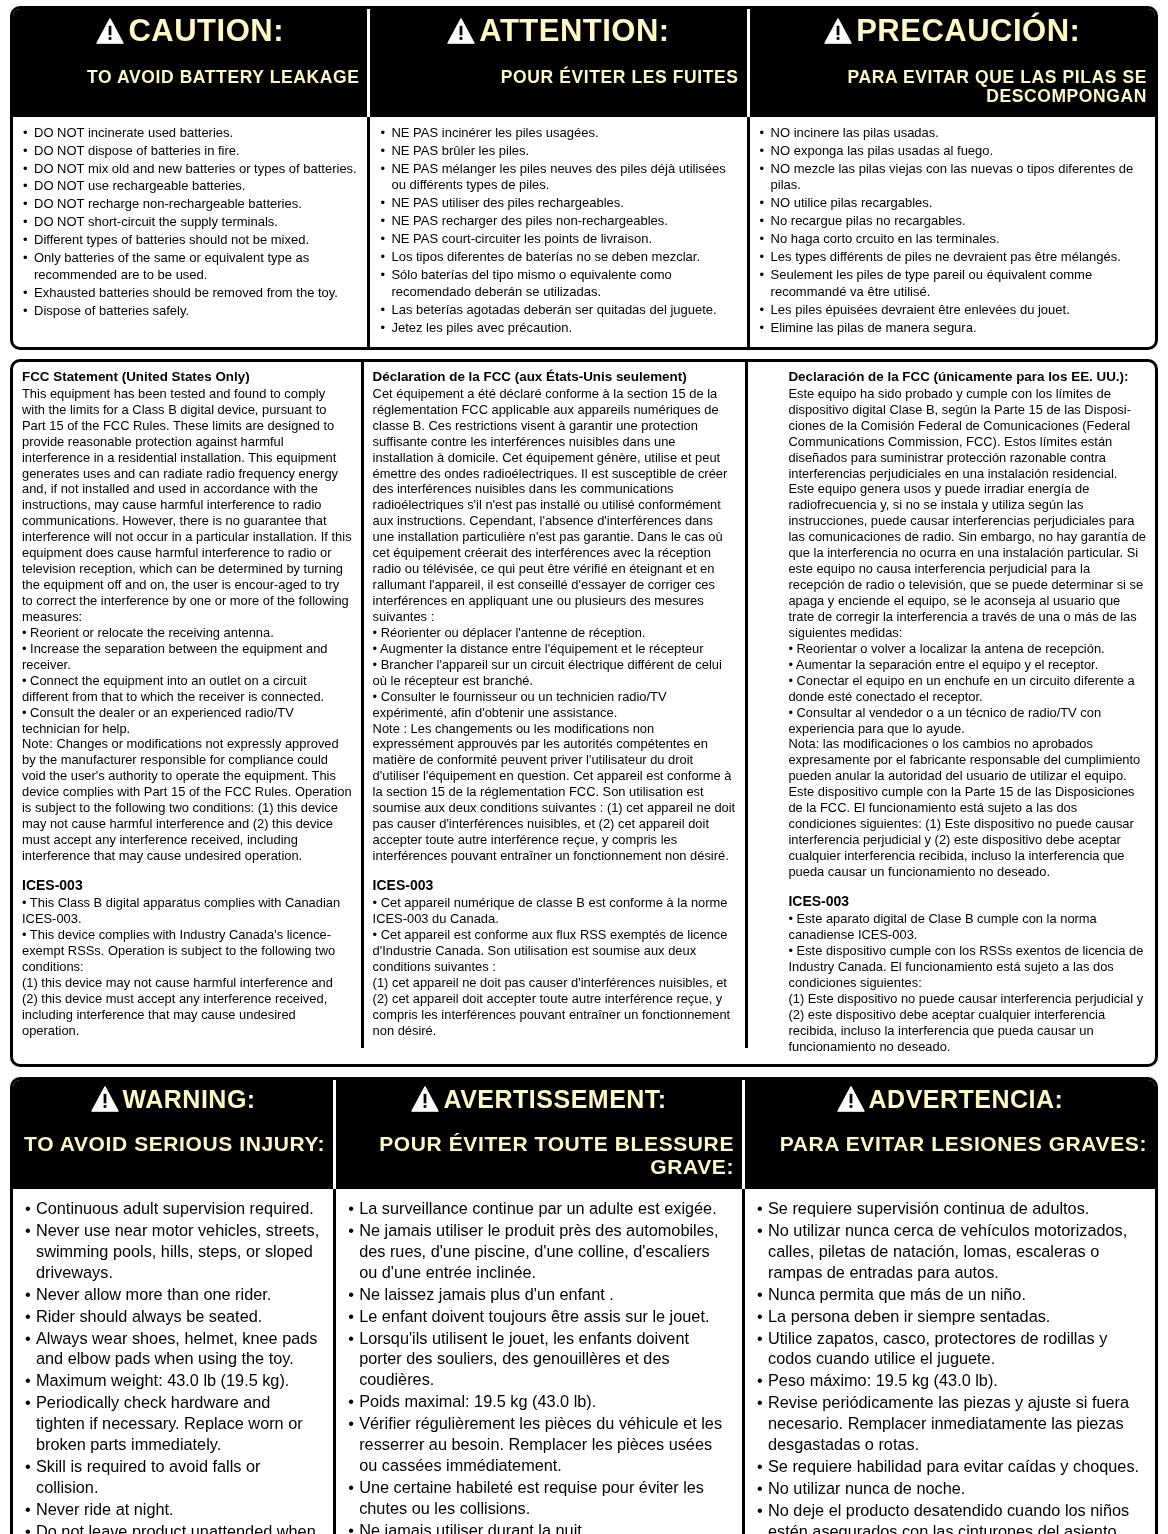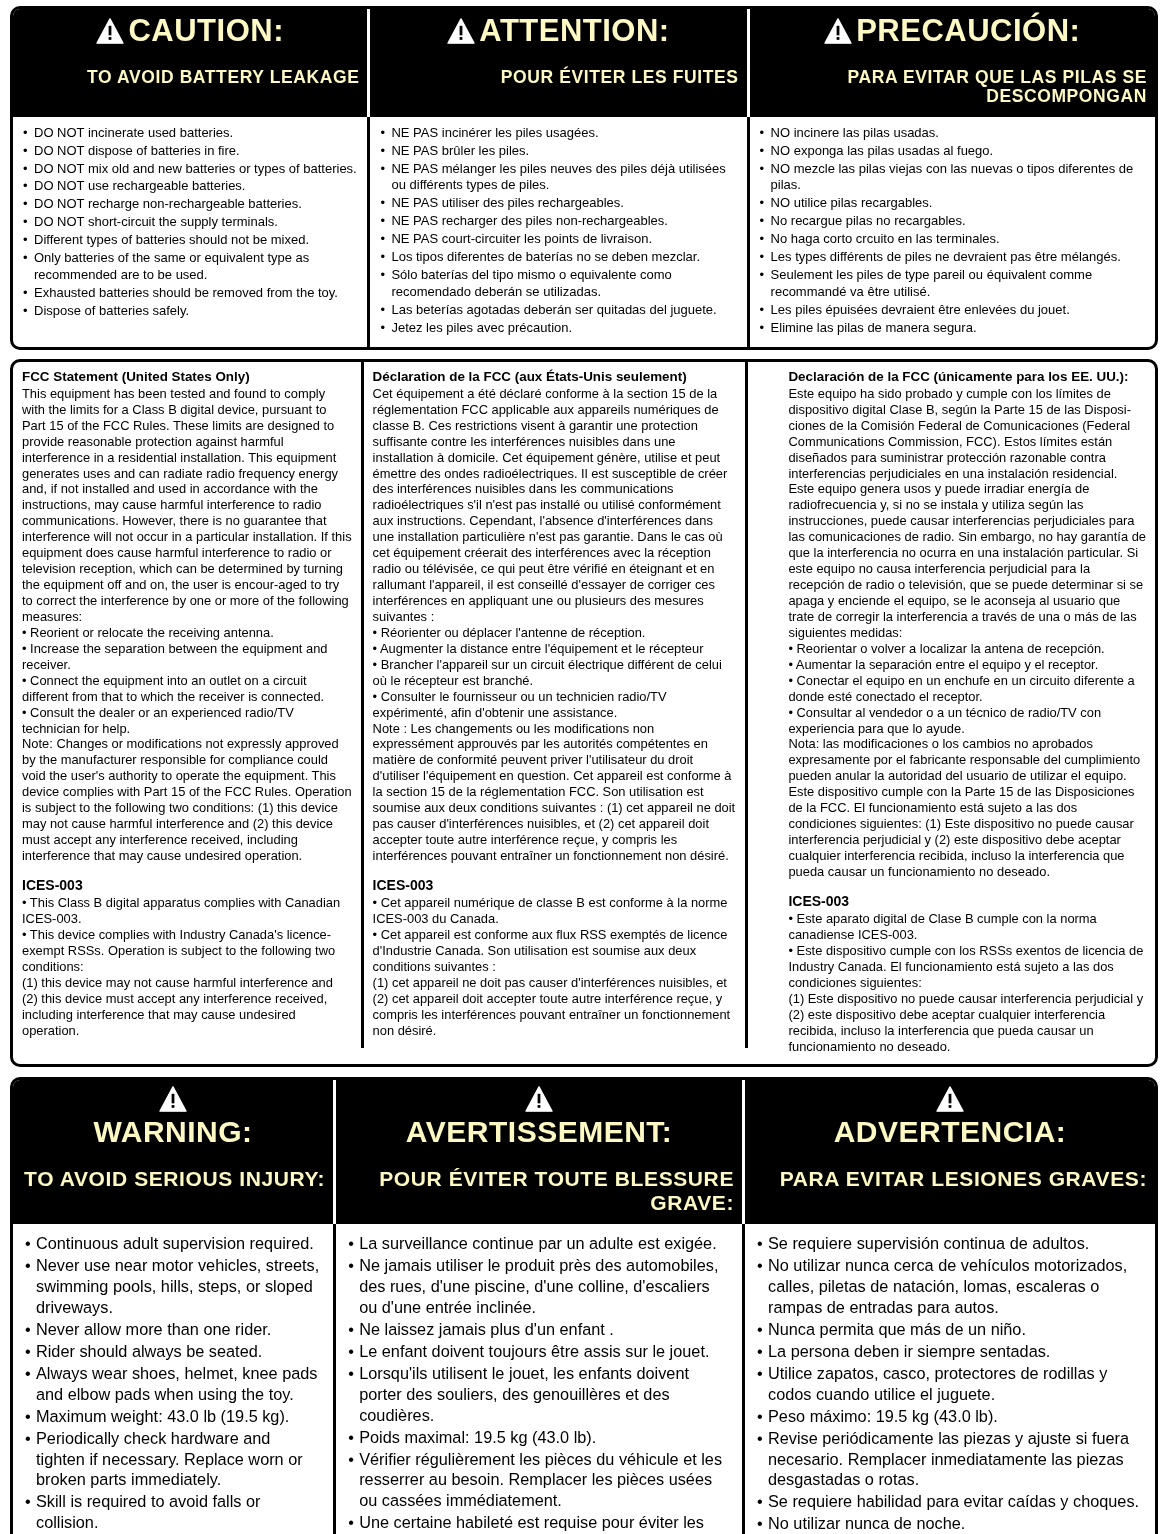--- a/index.html
+++ b/index.html
@@ -119,21 +119,21 @@
   .fcc-sub {
     font-weight: bold;
     font-size: 14px;
     margin-top: 13px;
     margin-bottom: 1px;
   }
   .fcc-p { margin: 0; }
 
   
   .warn-panel { }
-  .warn-hdr-title { font-size: 30px; flex-direction: column; }
+  .warn-hdr-title { font-size: 25px; }
   .warn-hdr-sub { font-size: 21px; }
   .warn-body-cell {
     font-size: 16.3px;
     line-height: 1.285;
     padding: 9px 10px 10px 12px;
   }
   .w-c1 { flex: 0 0 28.3%; }
   .w-c2 { flex: 0 0 35.8%; }
   .w-c3 { flex: 1 1 auto; }
   .w-h1 { flex: 0 0 28.3%; }

